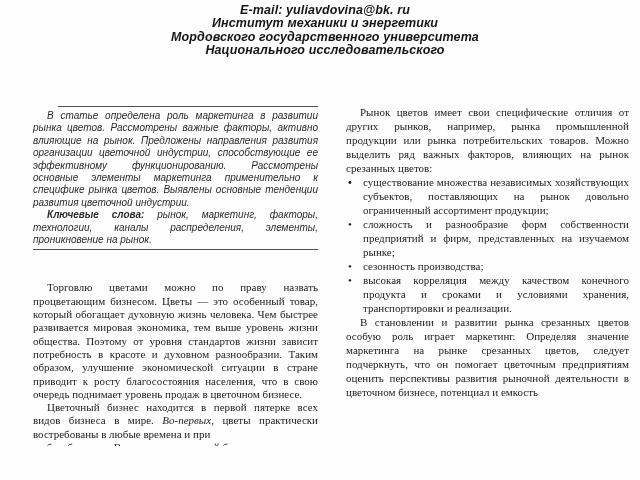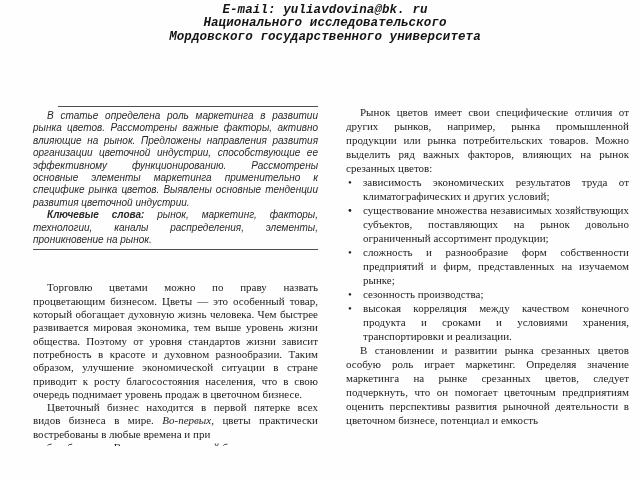--- a/index.html
+++ b/index.html
@@ -14,21 +14,21 @@
     position: relative;
     width: 640px; height: 480px;
     background: #fefefe;
   }
 
   
   .header {
     position: absolute;
     top: 4px; left: 33px; width: 584px;
     text-align: center;
-    font-family: Liberation Mono, monospace;
+    font-family: Liberation Sans, sans-serif;
     font-weight: bold;
     font-style: italic;
     font-size: 12.5px;
     line-height: 13.4px;
     color: #151515;
     letter-spacing: 0.1px;
   }
 
   
   .col-left {
@@ -94,22 +94,23 @@
     font-size: 11px;
   }
 </style>
 </head>
 <body>
 
 <div class="page">
 
   <div class="header">
     <div>E-mail: yuliavdovina@bk. ru</div>
+    <div>Институт механики и энергетики</div>
+    <div>Мордовского государственного университета</div>
     <div>Национального исследовательского</div>
-    <div>Мордовского государственного университета</div>
   </div>
 
   <div class="col-left">
     <hr class="rule rule-top">
     <div class="abstract">
       <p>В статье определена роль маркетинга в развитии рынка цветов. Рассмотрены важные факторы, активно влияющие на рынок. Предложены направления развития организации цветочной индустрии, способствующие ее эффективному функционированию. Рассмотрены основные элементы маркетинга применительно к специфике рынка цветов. Выявлены основные тенденции развития цветочной индустрии.</p>
       <p><span class="kw-label">Ключевые слова:</span><span> рынок, маркетинг, факторы, технологии, каналы распределения, элементы, проникновение на рынок.</span></p>
     </div>
     <hr class="rule rule-bottom">
 
@@ -120,21 +121,21 @@
         <p>любом бюджете. Во-вторых, цветочный бизнес</p>
       </div>
     </div>
   </div>
 
   <div class="col-right">
     <div class="bodytext">
       <p>Рынок цветов имеет свои специфические отличия от других рынков, например, рынка промышленной продукции или рынка потребительских товаров. Можно выделить ряд важных факторов, влияющих на рынок срезанных цветов:</p>
 
       <ul class="bullets">
-        <li><span class="marker">•</span><span>зависимость экономических результатов труда от климатографических и других условий;</span></li>
+        <li><span class="marker">•</span></li>
         <li><span class="marker">•</span></li>
         <li><span class="marker">•</span><span>существование множества независимых хозяйствующих субъектов, поставляющих на рынок довольно ограниченный ассортимент продукции;</span></li>
         <li><span class="marker">•</span><span>сложность и разнообразие форм собственности предприятий и фирм, представленных на изучаемом рынке;</span></li>
         <li><span class="marker">•</span><span>сезонность производства;</span></li>
         <li><span class="marker">•</span><span>высокая корреляция между качеством конечного продукта и сроками и условиями хранения, транспортировки и реализации.</span></li>
       </ul>
 
       <p>В становлении и развитии рынка срезанных цветов особую роль играет маркетинг. Определяя значение маркетинга на рынке срезанных цветов, следует подчеркнуть, что он помогает цветочным предприятиям оценить перспективы развития рыночной деятельности в цветочном бизнесе, потенциал и емкость</p>
     </div>
   </div>

